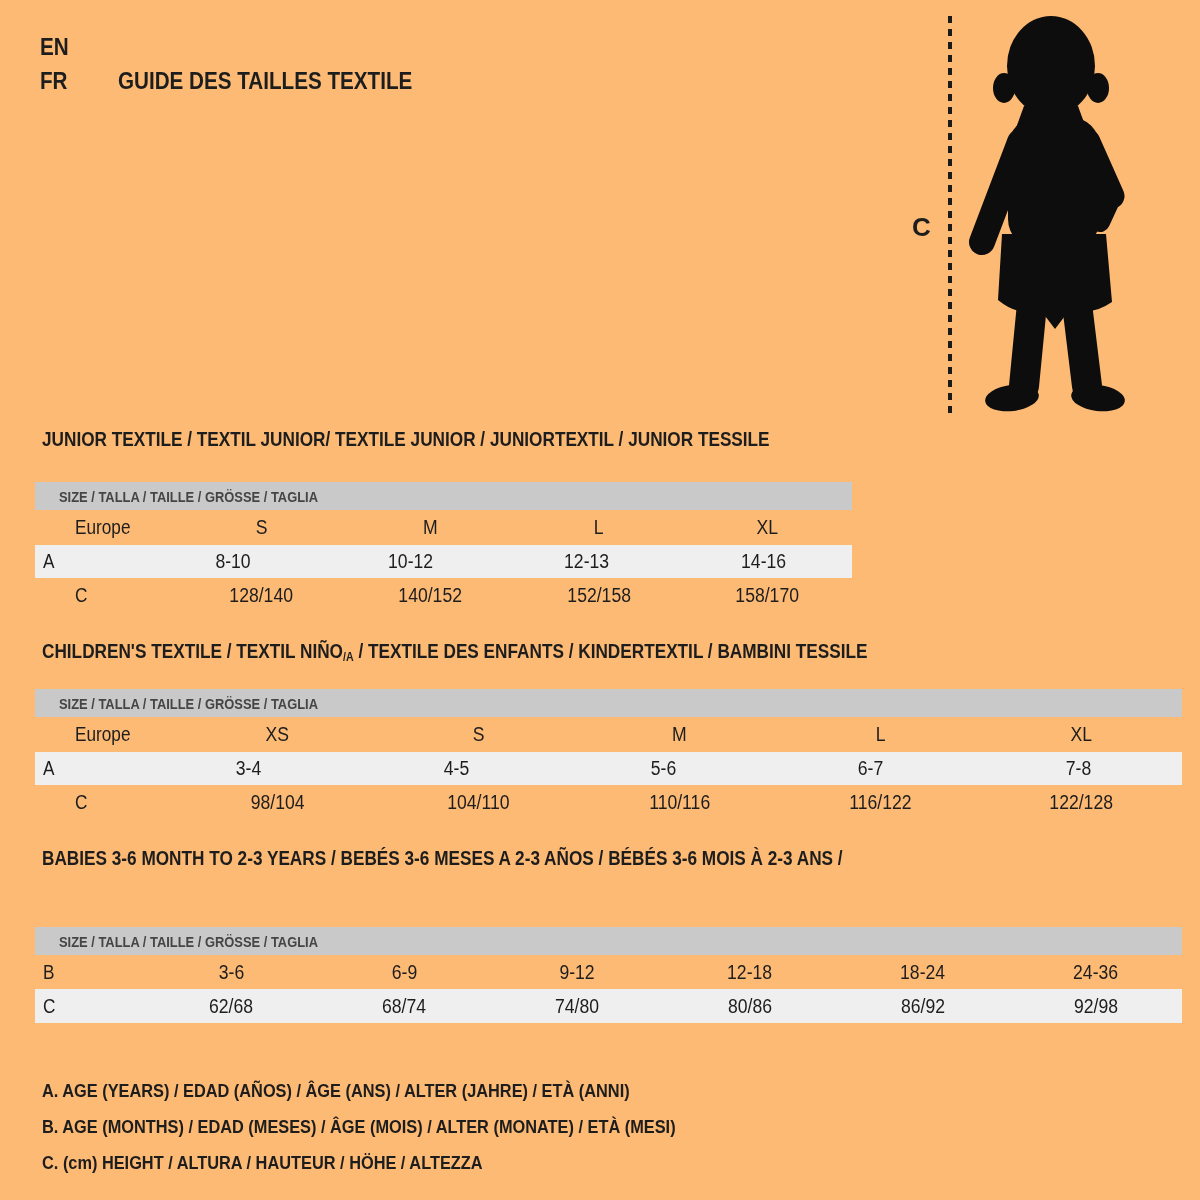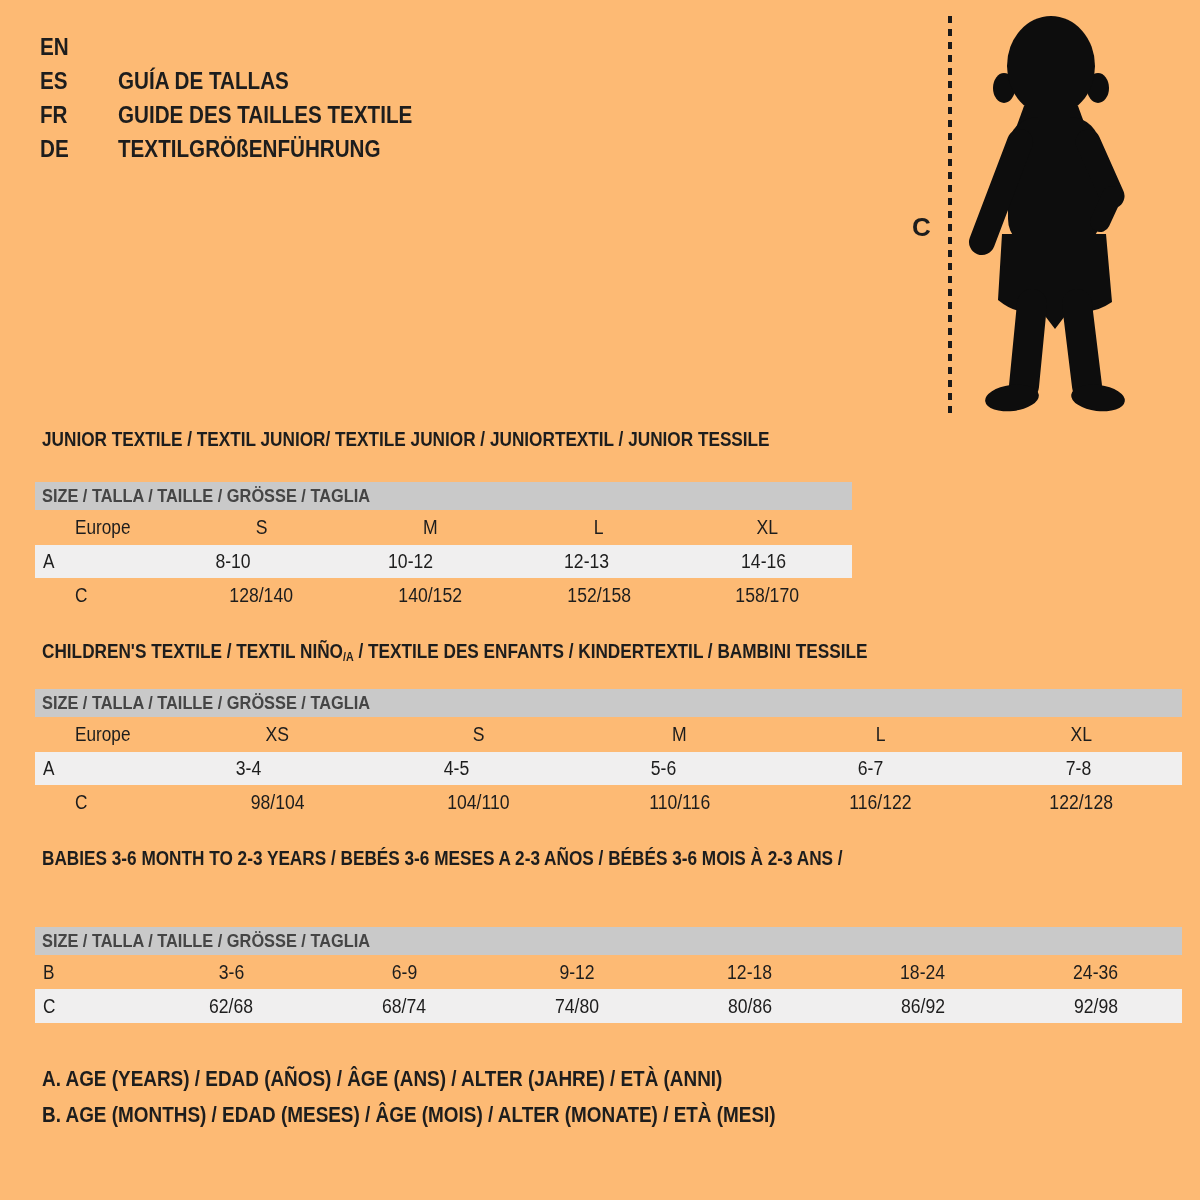--- a/index.html
+++ b/index.html
@@ -19,55 +19,47 @@
              background:repeating-linear-gradient(to bottom,#1a1a1a 0 7px,transparent 7px 13px);}
   .fig-c{position:absolute;left:912px;top:212px;font-weight:700;font-size:26px;}
   .fig-svg{position:absolute;left:958px;top:14px;}
 
   
   .sec-title{position:absolute;left:42px;font-weight:700;font-size:20px;white-space:nowrap;}
   .sub-a{font-size:0.62em;vertical-align:-0.28em;}
 
   
   .tbl{position:absolute;left:35px;}
-  .band{height:28px;background:#c9c9c9;display:flex;align-items:center;padding-left:7px;
-        font-weight:700;font-size:19px;color:#454545;}
+  .band{height:28px;background:#c9c9c9;display:flex;align-items:center;padding-left:24px;
+        font-weight:700;font-size:15px;color:#454545;}
   .trow{display:grid;align-items:center;font-size:20px;}
   .trow.alt{background:#f0efef;}
   .cell{text-align:center;}
   .cell.left{text-align:left;padding-left:8px;}
   .cols4{grid-template-columns:110px repeat(4,1fr);}
   .cols5{grid-template-columns:110px repeat(5,1fr);}
   .cols6{grid-template-columns:110px repeat(6,1fr);}
   .h35{height:35px;margin-left:32px;} .h33{height:33px;} .h34{height:34px;}
 
   
   .legend{position:absolute;left:42px;top:1066px;}
-  .legend-line{height:36px;display:flex;align-items:flex-start;font-weight:700;font-size:22px;}
+  .legend-line{height:36px;display:flex;align-items:flex-end;font-weight:700;font-size:19px;}
 </style>
 </head>
 <body>
 
 <div class="page">
 
   <div class="lang-list">
     <div class="lang-row">
       <span class="lang-code"><span class="cond">EN</span></span>
     </div>
     <div class="lang-row">
-      <span class="lang-code"><span class="cond">ES</span></span>
-      <span class="lang-label"><span class="cond">GUÍA DE TALLAS</span></span>
-    </div>
-    <div class="lang-row">
       <span class="lang-code"><span class="cond">FR</span></span>
       <span class="lang-label"><span class="cond">GUIDE DES TAILLES TEXTILE</span></span>
-    </div>
-    <div class="lang-row">
-      <span class="lang-code"><span class="cond">DE</span></span>
-      <span class="lang-label"><span class="cond">TEXTILGRÖßENFÜHRUNG</span></span>
     </div>
   </div>
 
   <div class="dash-line"></div>
   <div class="fig-c">C</div>
   <svg class="fig-svg" width="185" height="405" viewBox="0 0 185 405" aria-hidden="true">
     <g fill="#0d0d0d" stroke="none">
       <ellipse cx="46" cy="74" rx="11" ry="15"></ellipse>
       <ellipse cx="140" cy="74" rx="11" ry="15"></ellipse>
       <ellipse cx="93" cy="52" rx="44" ry="50"></ellipse>
@@ -178,15 +170,18 @@
     </div>
   </div>
 
   <div class="legend">
     <div class="legend-line">
         <span class="cond">A. AGE (YEARS) / EDAD (AÑOS) / ÂGE (ANS) / ALTER (JAHRE) / ETÀ (ANNI)</span>
       </div>
     <div class="legend-line">
         <span class="cond">B. AGE (MONTHS) / EDAD (MESES) / ÂGE (MOIS) / ALTER (MONATE) / ETÀ (MESI)</span>
       </div>
+    <div class="legend-line">
+        <span class="cond">C. (cm) HEIGHT / ALTURA / HAUTEUR / HÖHE / ALTEZZA</span>
+      </div>
   </div>
 
 </div>
 
 </body></html>

